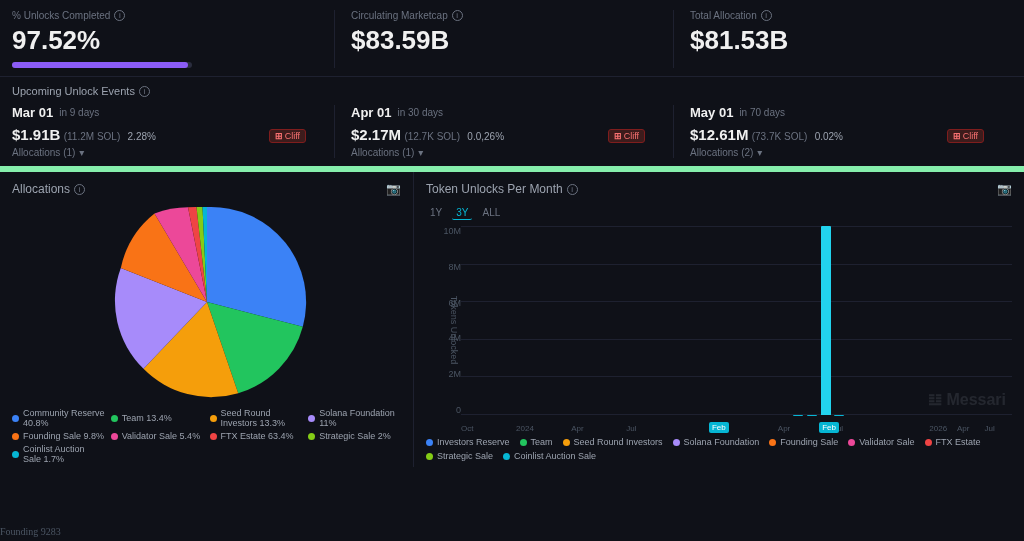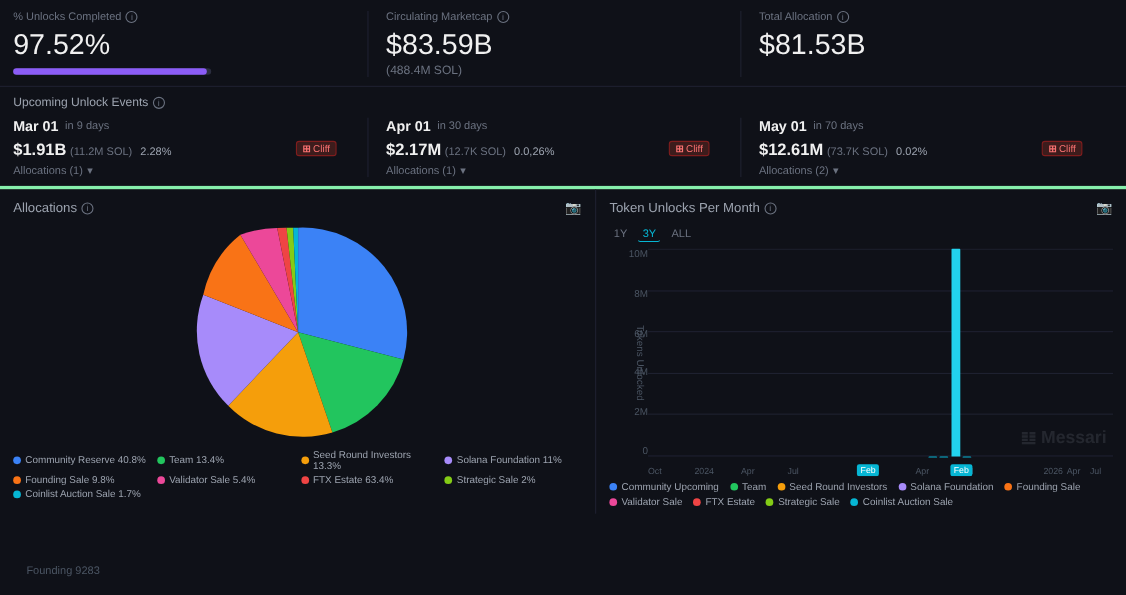--- a/index.html
+++ b/index.html
@@ -29,21 +29,21 @@
     .stat-label {
       color: #6b7280;
       font-size: 10px;
       margin-bottom: 4px;
       display: flex;
       align-items: flex-start;
       gap: 4px;
     }
     .stat-value {
       font-size: 26px;
-      font-weight: 400;
+      font-weight: 700;
       color: #f0f0f0;
     }
     .stat-sub {
       font-size: 11px;
       color: #6b7280;
       margin-top: 2px;
     }
     .progress-bar-wrap {
       width: 180px;
       height: 6px;
@@ -52,21 +52,21 @@
       margin-top: 6px;
     }
     .progress-bar-fill {
       height: 6px;
       background: #8b5cf6;
       border-radius: 3px;
     }
 
     .unlock-section {
       padding: 8px 12px;
-      border-bottom: 3px solid #86efac;
+      border-bottom: 6px solid #86efac;
     }
     .unlock-title {
       font-size: 11px;
       color: #9ca3af;
       margin-bottom: 8px;
       display: flex;
       align-items: center;
       gap: 4px;
     }
     .unlock-events {
@@ -90,21 +90,21 @@
       font-size: 13px;
       font-weight: 700;
       color: #f0f0f0;
     }
     .event-days {
       font-size: 10px;
       color: #6b7280;
     }
     .event-amount-row {
       display: flex;
-      align-items: flex-start;
+      align-items: flex-end;
       justify-content: space-between;
     }
     .event-amount {
       font-size: 15px;
       font-weight: 600;
       color: #f0f0f0;
     }
     .event-pct {
       font-size: 10px;
       color: #9ca3af;
@@ -130,21 +130,21 @@
       gap: 4px;
       cursor: pointer;
     }
 
     .bottom-section {
       display: flex;
       height: 295px;
     }
 
     .allocations-panel {
-      width: 542px;
+      width: 414px;
       border-right: 1px solid #1e2130;
       padding: 10px 12px 6px;
       display: flex;
       flex-direction: column;
     }
     .panel-header {
       display: flex;
       align-items: center;
       justify-content: space-between;
       margin-bottom: 6px;
@@ -352,21 +352,20 @@
     <div class="progress-bar-wrap">
       <div class="progress-bar-fill" style="width: 97.52%"></div>
     </div>
   </div>
   <div class="stat-block">
     <div class="stat-label">
       <span>Circulating Marketcap</span>
       <span class="info-icon">i</span>
     </div>
     <div class="stat-value">$83.59B</div>
-    <div class="stat-sub">(488.4M SOL)</div>
   </div>
   <div class="stat-block">
     <div class="stat-label">
       <span>Total Allocation</span>
       <span class="info-icon">i</span>
     </div>
     <div class="stat-value">$81.53B</div>
   </div>
 </div>
 
@@ -696,21 +695,21 @@
         <div class="messari-watermark">
           <span>𝌭</span>
           <span>Messari</span>
         </div>
       </div>
     </div>
 
     <div class="chart-legend" id="chart-legend">
         <div class="legend-item">
           <div class="legend-dot" style="background:#3b82f6"></div>
-          <span>Community Upcoming</span>
+          <span>Investors Reserve</span>
         </div>
         <div class="legend-item">
           <div class="legend-dot" style="background:#22c55e"></div>
           <span>Team</span>
         </div>
         <div class="legend-item">
           <div class="legend-dot" style="background:#f59e0b"></div>
           <span>Seed Round Investors</span>
         </div>
         <div class="legend-item">
@@ -734,15 +733,15 @@
           <span>Strategic Sale</span>
         </div>
         <div class="legend-item">
           <div class="legend-dot" style="background:#06b6d4"></div>
           <span>Coinlist Auction Sale</span>
         </div>
       </div>
   </div>
 </div>
 
-<div style="position:fixed;bottom:12px;left:0;padding:4px 24px;font-size:10px;color:#4b5563;">
+<div style="position:fixed;bottom:0;left:0;padding:4px 0;font-size:10px;color:#4b5563;font-family:Liberation Serif, serif;">
   <span>Founding 9283</span>
 </div>
 
 </body></html>

